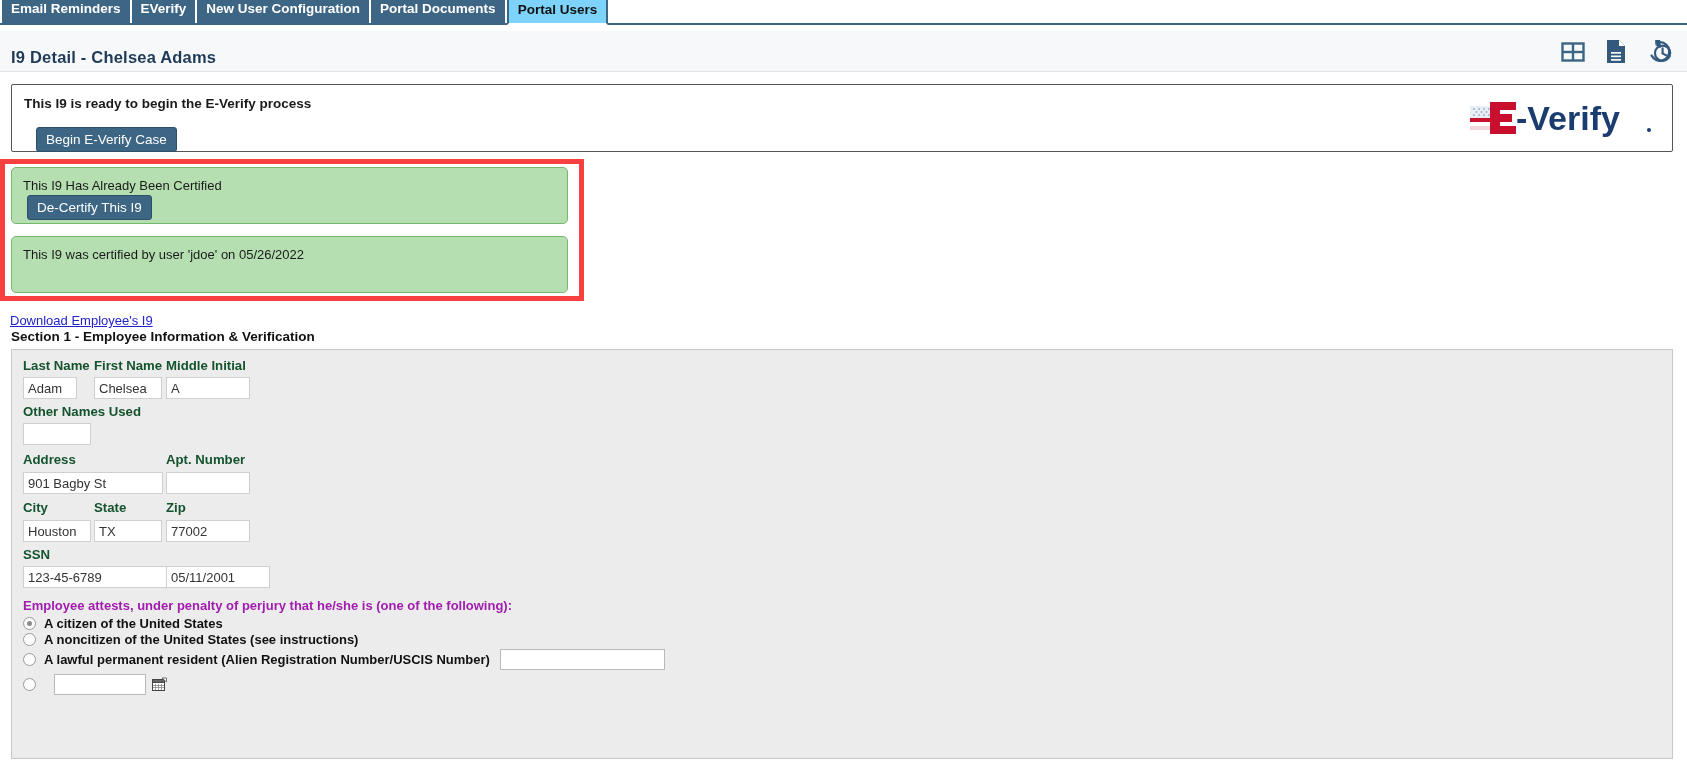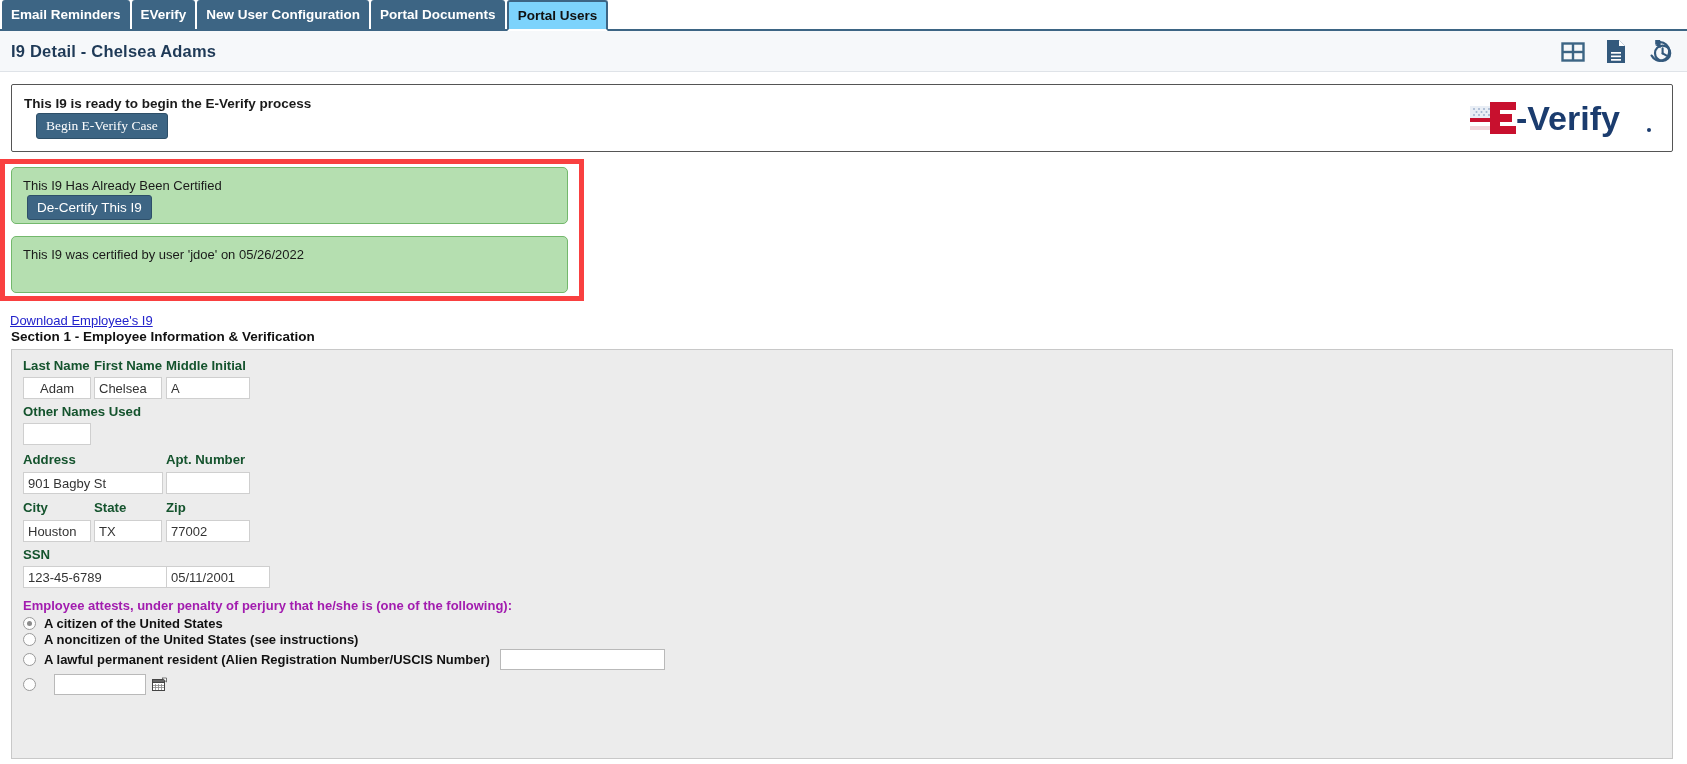--- a/index.html
+++ b/index.html
@@ -13,21 +13,21 @@
     height: 764px;
     overflow: hidden;
     position: relative;
   }
 
   
   .tabbar {
     position: absolute;
     top: 0; left: 0;
     width: 1687px;
-    height: 31px;
+    height: 25px;
     background: #ffffff;
     border-bottom: 2px solid #3d6584;
     box-sizing: border-box;
     display: flex;
     align-items: flex-end;
     padding-left: 2px;
   }
   .tab {
     height: 29px;
     line-height: 29px;
@@ -60,21 +60,21 @@
     top: 31px; left: 0;
     width: 1687px;
     height: 41px;
     background: #f6f8fa;
     border-bottom: 1px solid #dfe3e8;
     box-sizing: border-box;
   }
   .page-title {
     position: absolute;
     left: 11px;
-    top: 11px;
+    top: 17px;
     font-size: 16.5px;
     font-weight: bold;
     color: #1f3a57;
     letter-spacing: .2px;
   }
   .head-icons {
     position: absolute;
     right: 14px;
     top: 8px;
     display: flex;
@@ -110,22 +110,21 @@
     border-radius: 3px;
     font-size: 13.5px;
     font-family: "Liberation Sans", sans-serif;
     padding: 4px 9px;
     cursor: pointer;
     white-space: nowrap;
   }
   .begin-btn {
     position: absolute;
     left: 24px;
-    top: 28px;
-    font-family: Liberation Serif, serif;
+    top: 42px;
   }
 
   
   .everify-logo {
     position: absolute;
     right: 14px;
     top: 12px;
     height: 44px;
     display: flex;
     align-items: center;
@@ -352,21 +351,21 @@
 
 <a class="dl-link">Download Employee's I9</a>
 <div class="section-title">Section 1 - Employee Information &amp; Verification</div>
 
 <div class="form-panel">
 
   <div class="lbl" style="left:11px; top:8px;">Last Name</div>
   <div class="lbl" style="left:82px; top:8px;">First Name</div>
   <div class="lbl" style="left:154px; top:8px;">Middle Initial</div>
 
-  <input class="fld" style="left: 11px; top: 27px; width: 68px; text-align: center;" value="Adam">
+  <input class="fld" style="left: 11px; top: 27px; width: 54px;" value="Adam">
   <input class="fld" style="left: 82px; top: 27px; width: 68px;" value="Chelsea">
   <input class="fld" style="left: 154px; top: 27px; width: 84px;" value="A">
 
   <div class="lbl" style="left:11px; top:54px;">Other Names Used</div>
   <input class="fld" style="left: 11px; top: 73px; width: 68px;" value="">
 
   <div class="lbl" style="left:11px;  top:102px;">Address</div>
   <div class="lbl" style="left:154px; top:102px;">Apt. Number</div>
 
   <input class="fld" style="left: 11px; top: 122px; width: 140px;" value="901 Bagby St">

